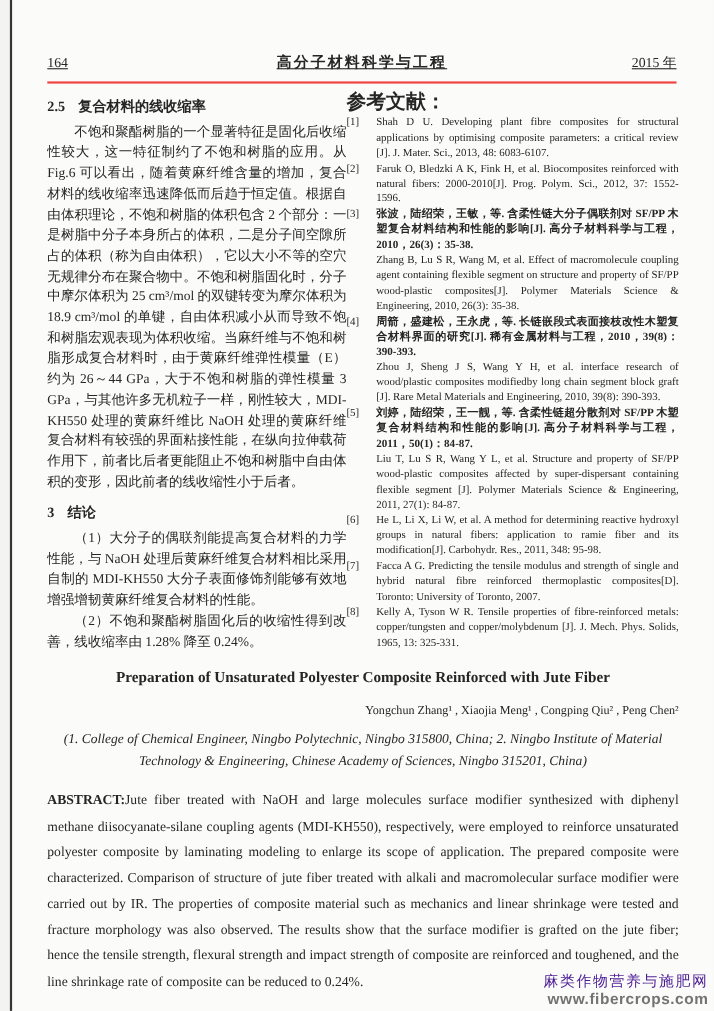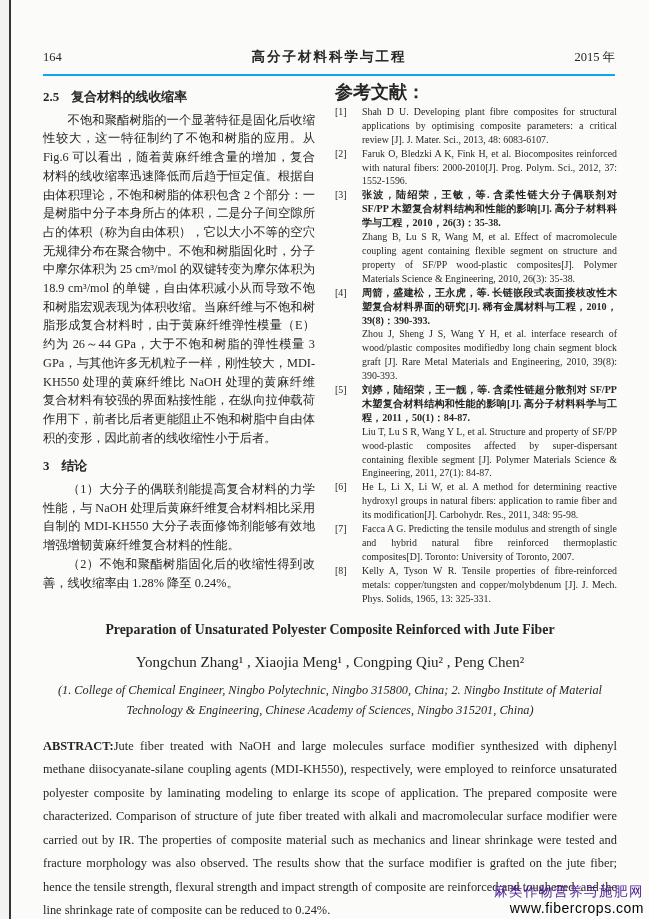--- a/index.html
+++ b/index.html
@@ -9,62 +9,63 @@
     font-family:"Liberation Serif","DejaVu Serif",serif;
     color:#262626;
   }
   .scan-strip{position:absolute;left:0;top:0;width:9px;height:100%;background:#f3f3f1;}
   .scan-edge{position:absolute;left:9px;top:0;width:2px;height:100%;background:#353535;}
 
   
   .header{
     margin:48px 34px 0 43px;
     display:flex;align-items:baseline;justify-content:space-between;
-    border-bottom:2px solid #0ea5e9;padding-bottom:8px;
+    border-bottom:2px solid #ef4444;padding-bottom:8px;
     font-size:12.5px;
+    text-decoration:underline;
   }
   .header .pageno{width:80px;}
   .header .jtitle{font-weight:bold;font-size:13.5px;letter-spacing:2px;}
   .header .year{width:80px;text-align:right;}
 
   
-  .columns{margin:10px 32px 0 43px;display:flex;gap:20px;}
+  .columns{margin:10px 32px 0 43px;display:flex;}
   .col-left{width:272px;font-size:12.3px;line-height:18.7px;text-align:justify;}
   .sec-head{display:flex;gap:12px;font-weight:bold;font-size:12.9px;margin:2px 0 4px 0;}
   .para{text-indent:2em;margin:0;}
   .sec3{margin-top:10px;}
 
   .col-right{flex:1;font-size:9.9px;line-height:13.9px;}
   .refs-heading{font-weight:bold;font-size:18px;margin:0 0 5px 0;}
   .ref{display:flex;margin:0;}
   .ref-label{width:27px;flex-shrink:0;}
   .ref-body{flex:1;text-align:justify;}
   .ref-body p{margin:0;}
   .ref-body p.zh{font-weight:600;font-size:10.1px;}
 
   
   .english{margin:16px 32px 0 43px;}
   .e-title{text-align:center;font-weight:bold;font-size:13.8px;margin:0 0 16px 0;}
-  .e-authors{text-align:center;font-size:15px;margin:0 0 9px 0;}
+  .e-authors{text-align:right;font-size:11px;margin:0 0 9px 0;}
   .e-affil{text-align:center;font-style:italic;font-size:12.3px;line-height:20px;margin:0 auto 15px auto;max-width:558px;}
   .e-abstract{text-align:justify;font-size:12.4px;line-height:23.5px;margin:0 0 14px 0;}
   .b{font-weight:bold;}
 
   
   .footer{
     position:absolute;left:25px;bottom:14px;
     color:#a09e9c;font-size:11px;white-space:nowrap;
   }
   .footer .url{margin-left:16px;}
   .watermark{
     position:absolute;right:5px;bottom:3px;text-align:right;line-height:16px;
     font-family:"Liberation Sans","DejaVu Sans",sans-serif;
   }
   .watermark .w1{font-size:13.5px;color:#4c1d95;letter-spacing:1.5px;}
-  .watermark .w2{font-size:14px;color:#000000;letter-spacing:0.5px;}
+  .watermark .w2{font-size:14px;color:#737373;letter-spacing:0.5px;font-weight:bold;}
 </style>
 </head>
 <body>
 
 <div class="page">
   <div class="scan-strip"></div>
   <div class="scan-edge"></div>
 
   <div class="header">
     <span class="pageno">164</span>

